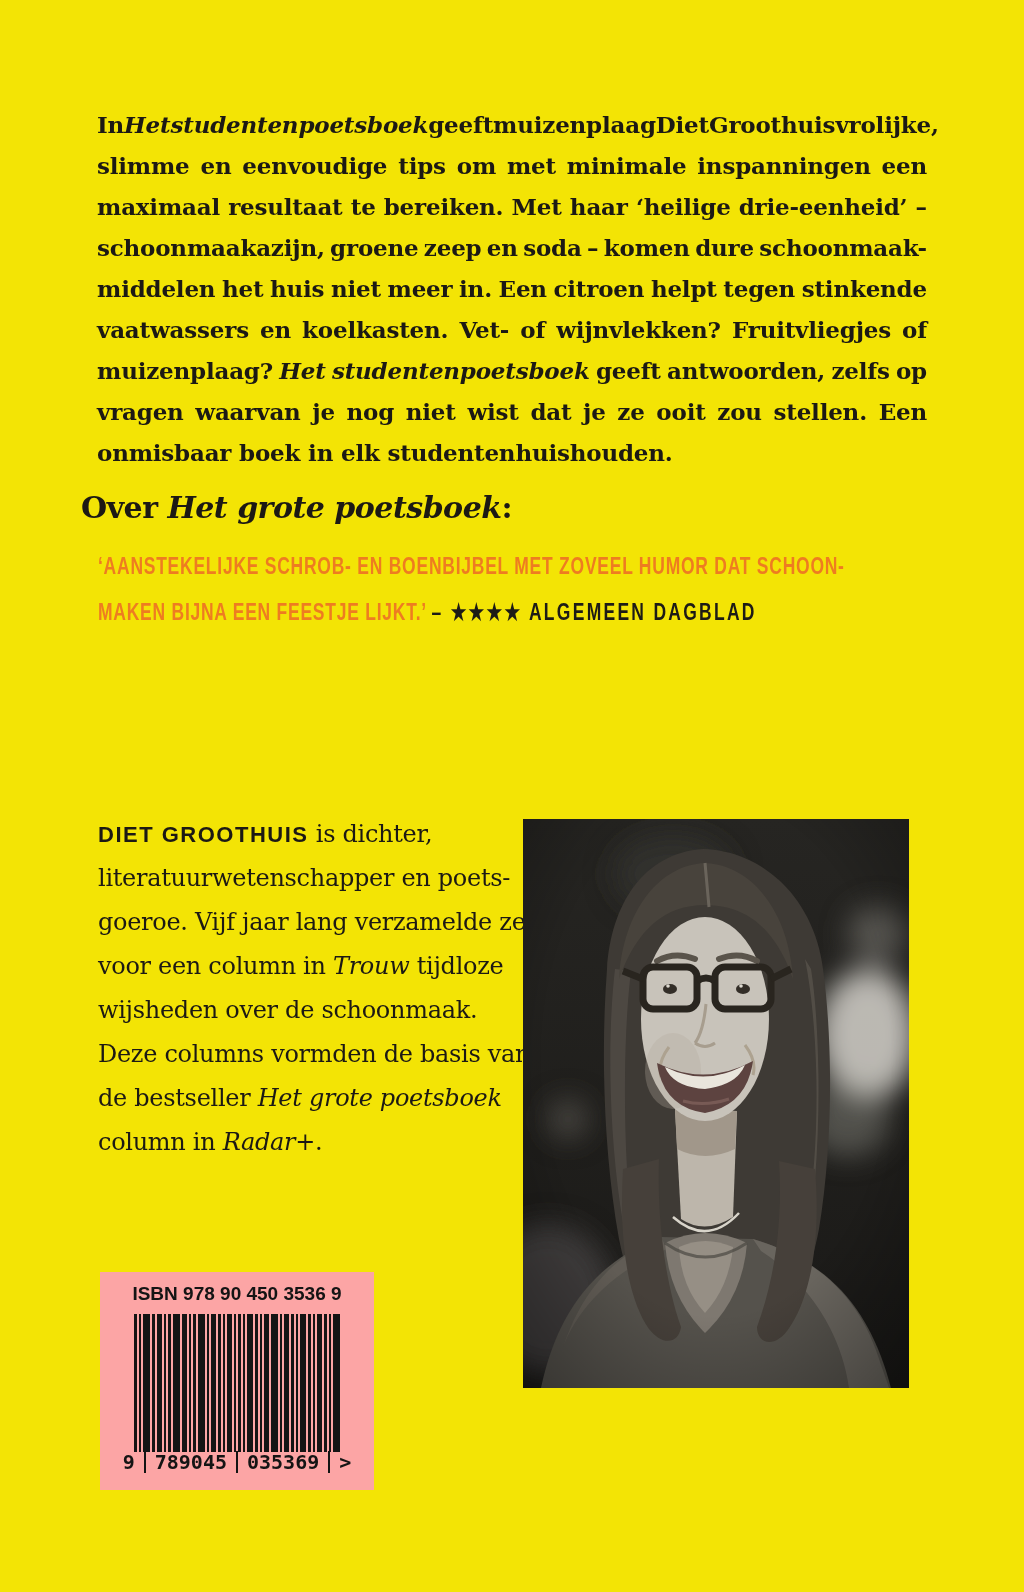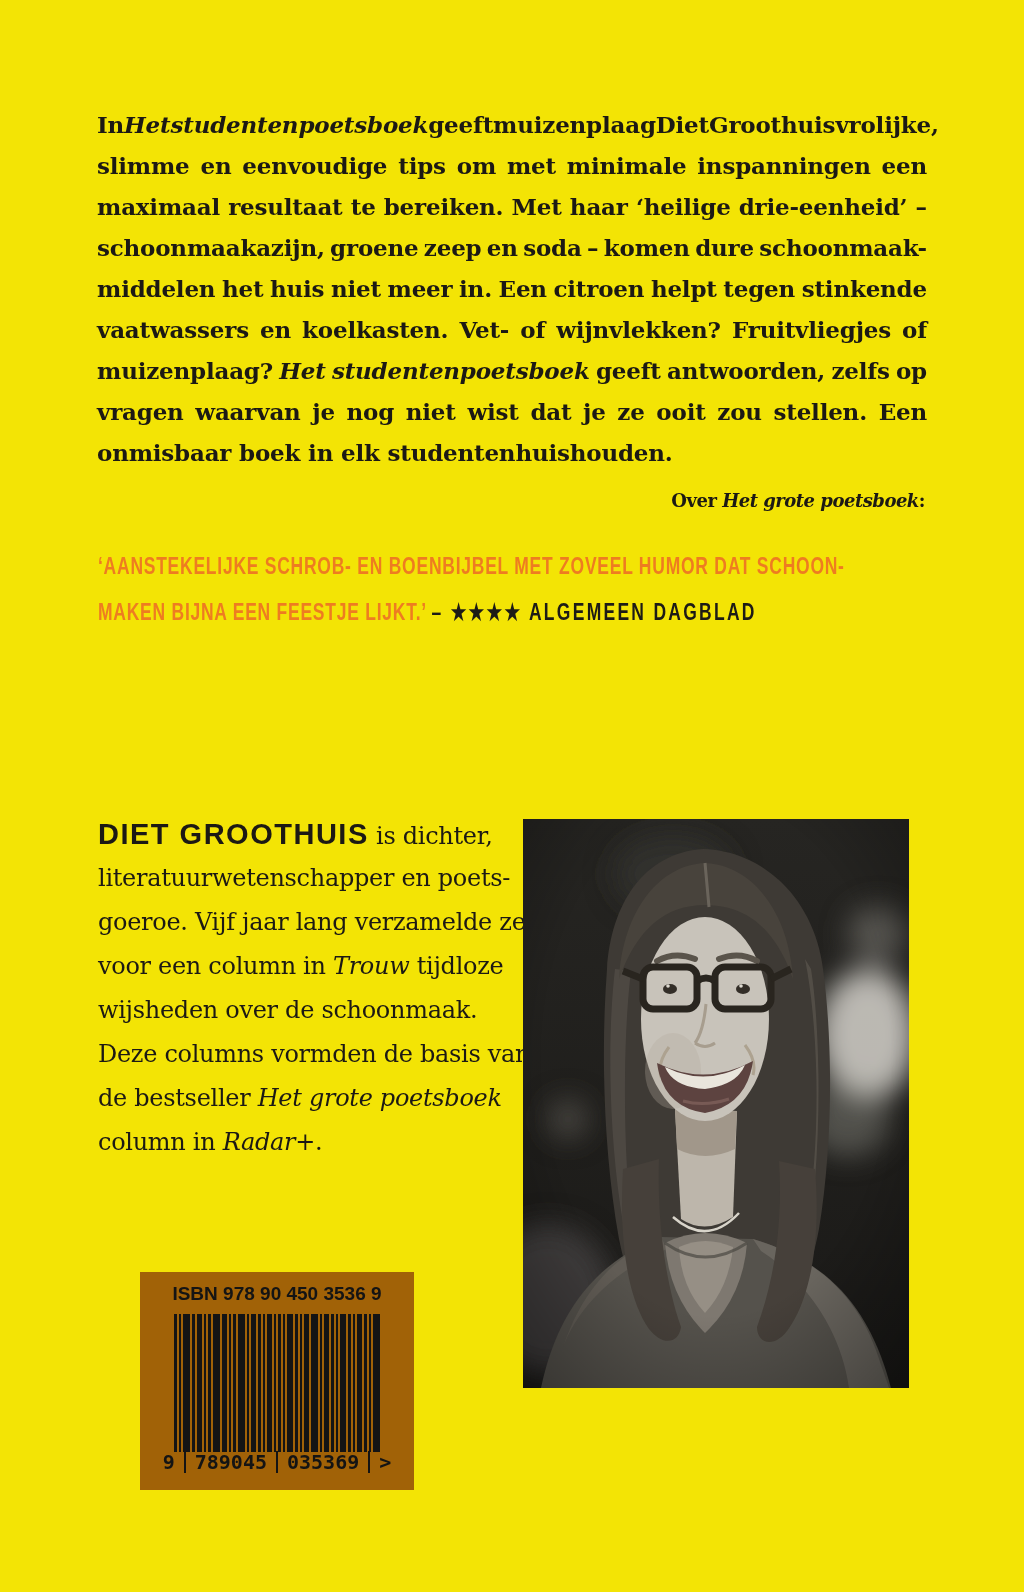--- a/index.html
+++ b/index.html
@@ -8,45 +8,45 @@
         font-family:"DejaVu Serif",serif;color:#1c1914;}
 
   
   .intro{position:absolute;left:97px;top:76px;width:830px;font-weight:bold;font-size:23px;letter-spacing:-0.2px;margin-top:28px;}
   .intro .line{height:41px;line-height:41px;}
   .jl{display:flex;justify-content:space-between;}
   .jl span{white-space:pre;}
   .it{font-style:italic;}
 
   
-  .heading{position:absolute;left:109px;top:490px;width:816px;text-align:right;
-           font-size:18px;font-weight:bold;letter-spacing:-0.5px;}
+  .heading{position:absolute;left:81px;top:490px;width:816px;text-align:left;
+           font-size:30px;font-weight:bold;letter-spacing:-0.5px;}
   .heading .it{font-weight:bold;}
 
   
   .quote{position:absolute;left:98px;width:830px;color:#ee7c21;
          font-family:"Liberation Sans",sans-serif;font-weight:bold;}
   .quote .qline{height:46px;line-height:46px;white-space:nowrap;font-size:23px;
                 letter-spacing:1px;transform:scaleX(0.76);transform-origin:0 50%;}
   .q1{top:543px;}
   .q2{top:638px;}
   .blk{color:#1d1b16;letter-spacing:3px;}
   .flow{letter-spacing:6px;}
 
   
   .bio{position:absolute;left:98px;top:812px;width:420px;font-size:24px;letter-spacing:-0.3px;}
   .bio .bline{height:44px;line-height:44px;white-space:nowrap;}
-  .sans{font-family:"Liberation Sans",sans-serif;font-weight:bold;font-size:29px;letter-spacing:1.5px;}
+  .sans{font-family:"Liberation Sans",sans-serif;font-weight:bold;font-size:22px;letter-spacing:1.5px;}
 
   
   .photo{position:absolute;left:523px;top:819px;width:386px;height:569px;overflow:hidden;}
   .photo svg{display:block;}
 
   
-  .isbn-box{position:absolute;left:100px;top:1272px;width:274px;height:218px;background:#a16207;margin-left:40px;}
+  .isbn-box{position:absolute;left:100px;top:1272px;width:274px;height:218px;background:#fca5a5;}
   .isbn-label{margin-top:11px;text-align:center;font-family:"Liberation Sans",sans-serif;
               font-weight:bold;font-size:19px;color:#141414;}
   .bars{position:absolute;left:34px;top:42px;}
   .digits{position:absolute;left:0;top:178px;width:274px;display:flex;justify-content:center;
           align-items:center;gap:9px;font-family:"DejaVu Sans Mono",monospace;
           font-size:20px;font-weight:bold;color:#141414;}
   .guard{width:2px;height:22px;background:#141414;}
 
   
   .website{position:absolute;left:523px;top:1458px;width:272px;text-align:center;

